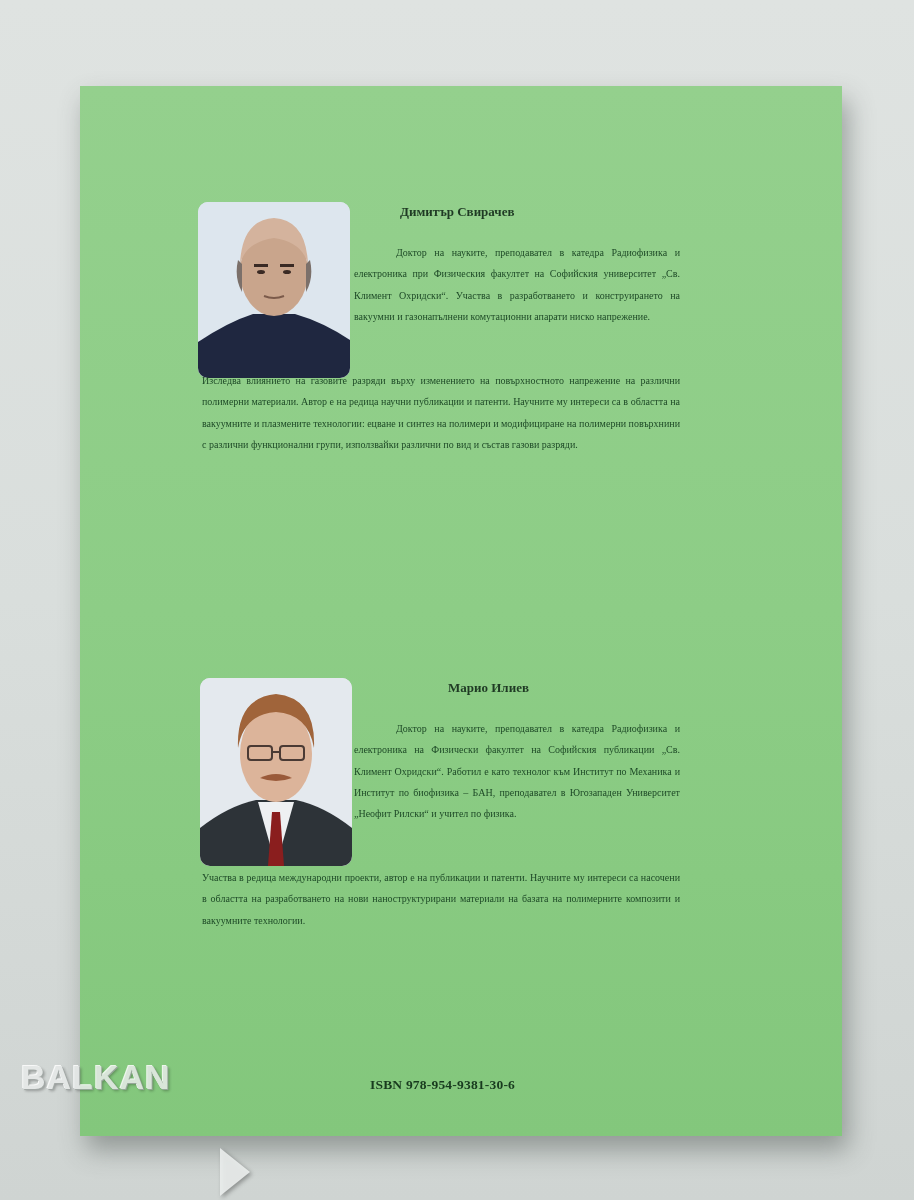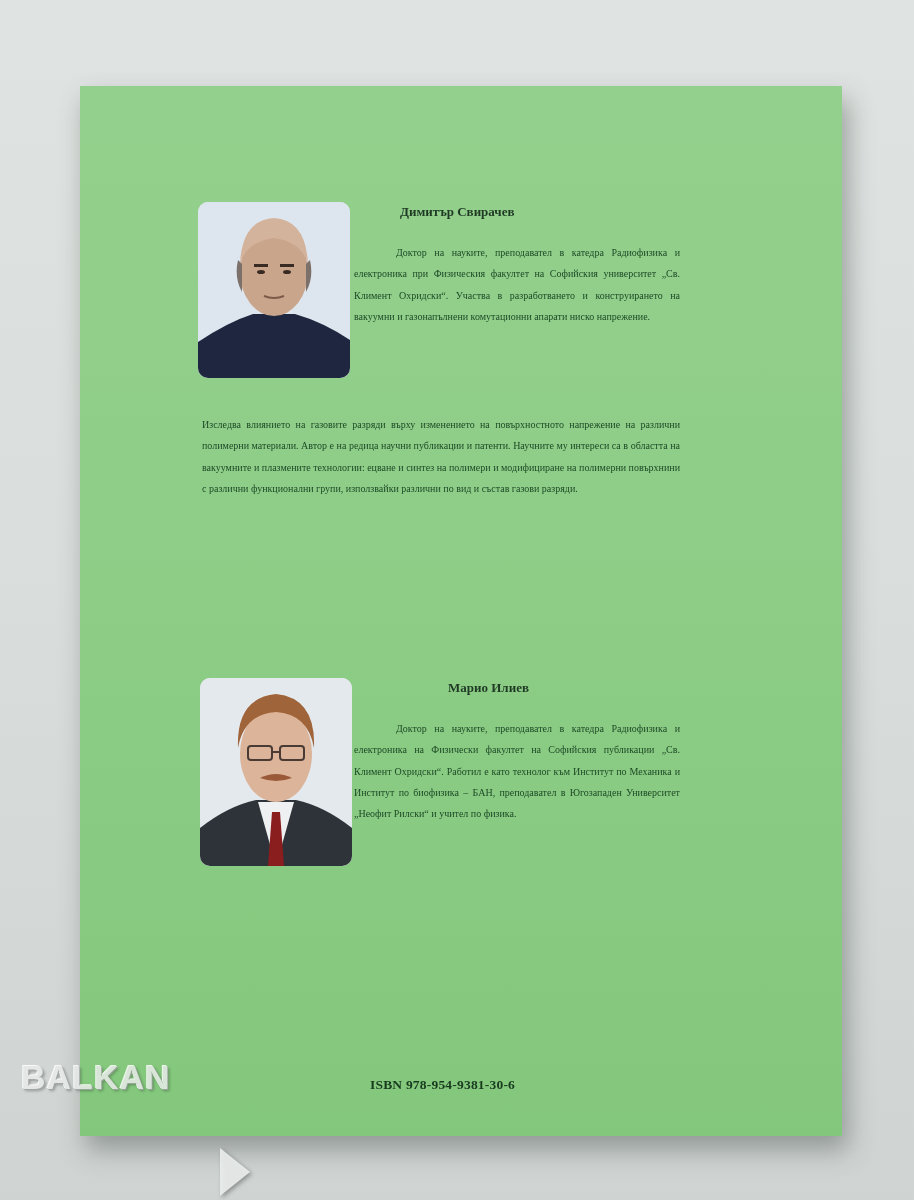--- a/index.html
+++ b/index.html
@@ -63,21 +63,21 @@
       <rect x="82" y="62" width="14" height="3" fill="#3a2a24"></rect>
       <ellipse cx="63" cy="70" rx="4" ry="2" fill="#3a2a24"></ellipse>
       <ellipse cx="89" cy="70" rx="4" ry="2" fill="#3a2a24"></ellipse>
       <path d="M66 94 Q76 98 86 94" stroke="#7b5a4a" stroke-width="2" fill="none"></path>
     </svg>
   </div>
   <div class="name" style="left:320px; top:118px;">Димитър Свирачев</div>
   <div class="bio" style="left:274px; top:156px; width:326px;">
     <p class="indent">Доктор на науките, преподавател в катедра Радиофизика и електроника при Физическия факултет на Софийския университет „Св. Климент Охридски“. Участва в разработването и конструирането на вакуумни и газонапълнени комутационни апарати ниско напрежение.</p>
   </div>
-  <div class="bio" style="left:122px; top:284px; width:478px;margin-top:44px;">
+  <div class="bio" style="left:122px; top:284px; width:478px;">
     <p>Изследва влиянието на газовите разряди върху изменението на повърхностното напрежение на различни полимерни материали. Автор е на редица научни публикации и патенти. Научните му интереси са в областта на вакуумните и плазмените технологии: ецване и синтез на полимери и модифициране на полимерни повърхнини с различни функционални групи, използвайки различни по вид и състав газови разряди.</p>
   </div>
 
   <div class="photo" style="left:120px; top:592px; width:152px; height:188px;">
     <svg viewBox="0 0 152 188">
       <rect width="152" height="188" fill="#e4e9ee"></rect>
       <path d="M0 188 L0 150 Q28 128 56 122 L96 122 Q124 128 152 150 L152 188 Z" fill="#2d3338"></path>
       <path d="M58 124 L76 188 L94 124 Z" fill="#eef0f2"></path>
       <path d="M72 134 L80 134 L84 188 L68 188 Z" fill="#8a1e1e"></path>
       <ellipse cx="76" cy="76" rx="36" ry="48" fill="#dcb49a"></ellipse>
@@ -85,20 +85,23 @@
       <rect x="48" y="68" width="24" height="14" rx="3" fill="none" stroke="#4a3a34" stroke-width="2"></rect>
       <rect x="80" y="68" width="24" height="14" rx="3" fill="none" stroke="#4a3a34" stroke-width="2"></rect>
       <line x1="72" y1="74" x2="80" y2="74" stroke="#4a3a34" stroke-width="2"></line>
       <path d="M60 100 Q76 92 92 100 Q76 106 60 100 Z" fill="#9a5a3a"></path>
     </svg>
   </div>
   <div class="name" style="left:320px; top:594px;margin-left:48px;">Марио Илиев</div>
   <div class="bio" style="left:274px; top:632px; width:326px;">
     <p class="indent">Доктор на науките, преподавател в катедра Радиофизика и електроника на Физически факултет на Софийския публикации „Св. Климент Охридски“. Работил е като технолог към Институт по Механика и Институт по биофизика – БАН, преподавател в Югозападен Университет „Неофит Рилски“ и учител по физика.</p>
   </div>
+  <div class="bio" style="left:122px; top:781px; width:478px;">
+    <p>Участва в редица международни проекти, автор е на публикации и патенти. Научните му интереси са насочени в областта на разработването на нови наноструктурирани материали на базата на полимерните композити и вакуумните технологии.</p>
+  </div>
 
   <div class="isbn">ISBN 978-954-9381-30-6</div>
 </div>
 
 <div class="wm">
   <div class="wm-top">BALKAN</div>
 </div>
 <div class="wm-arrow"></div>
 
 </body></html>

